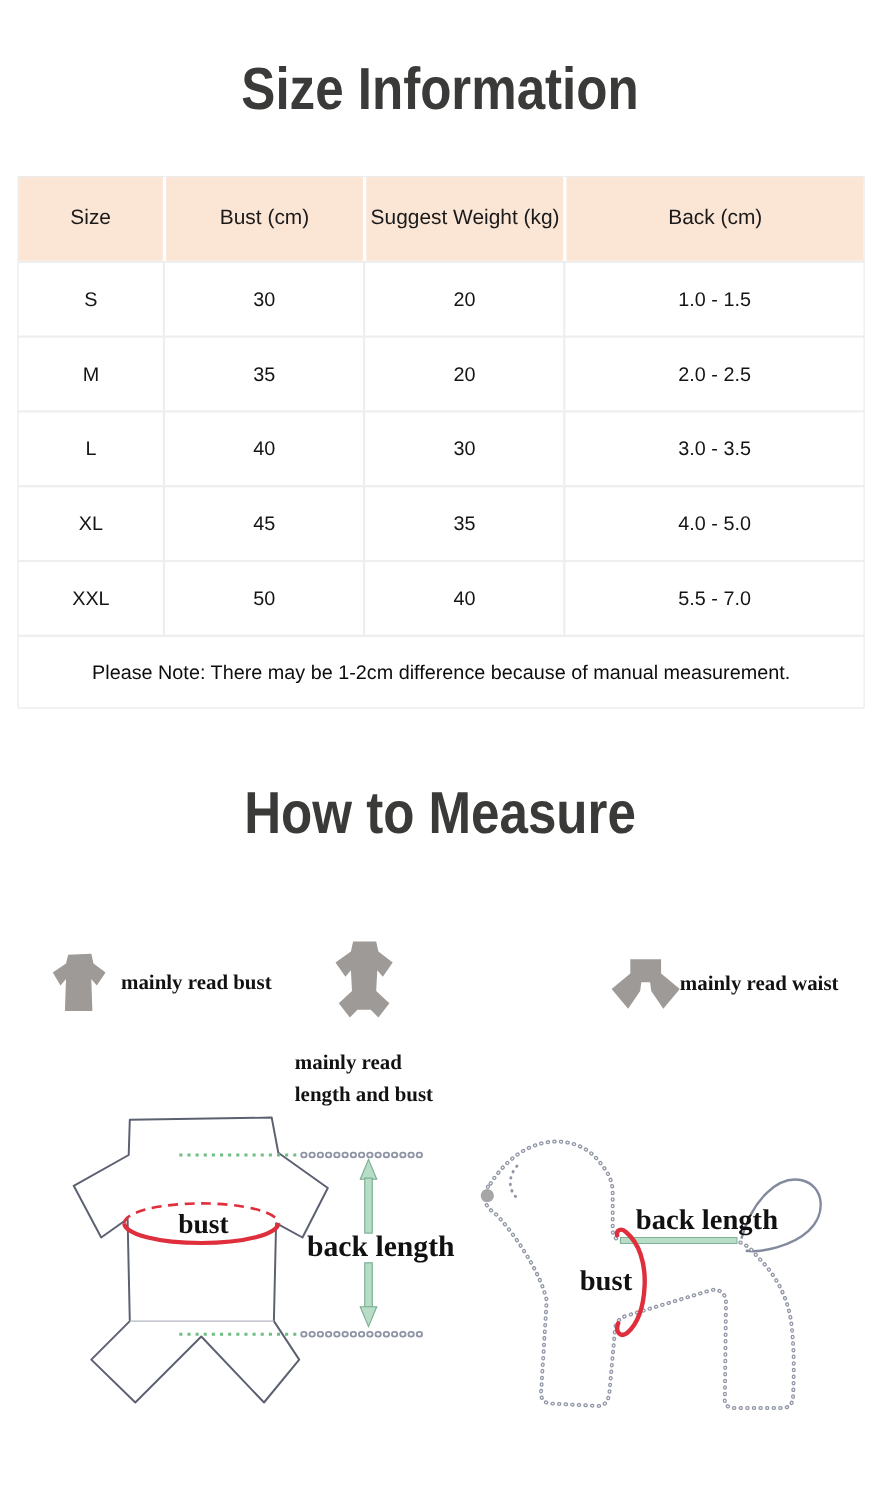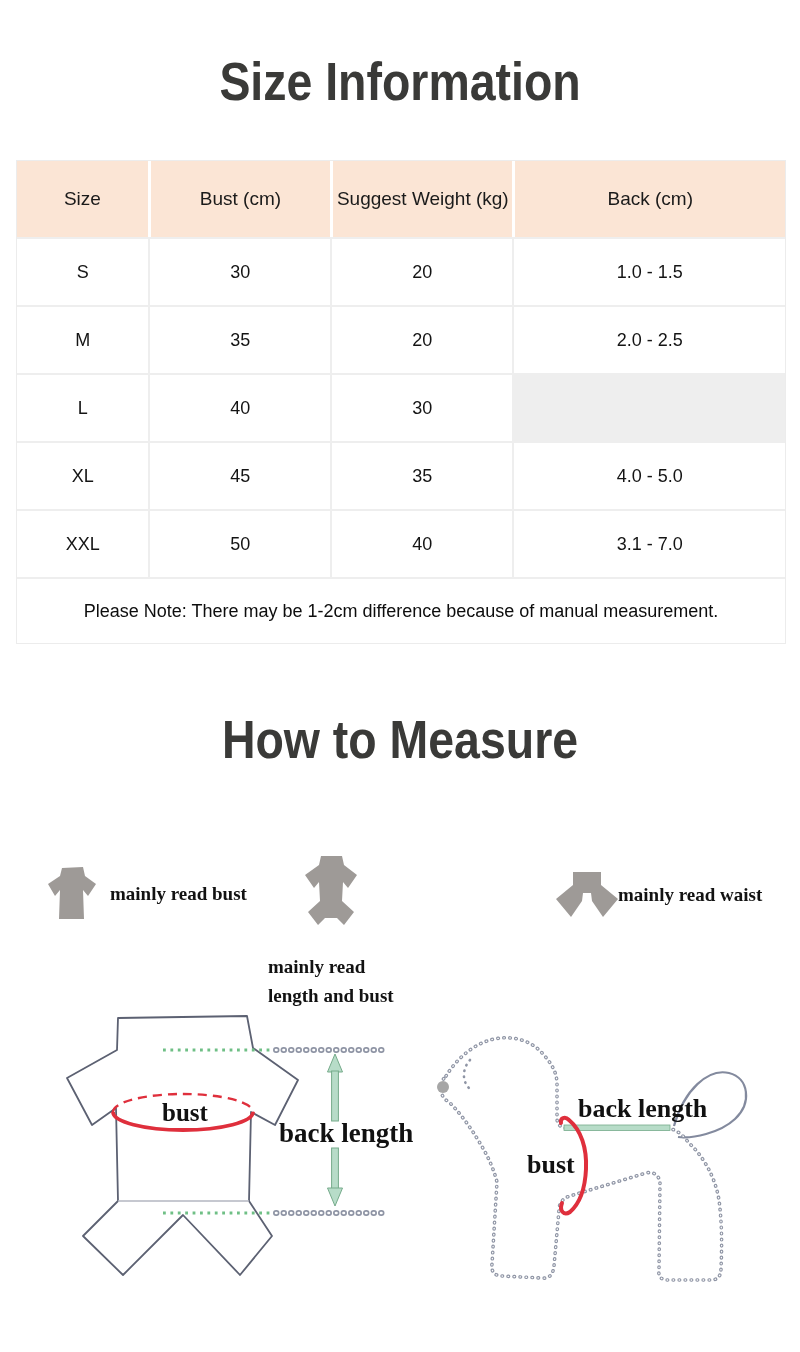--- a/index.html
+++ b/index.html
@@ -84,32 +84,33 @@
     <div class="trow">
       <div class="cell">M</div>
       <div class="cell">35</div>
       <div class="cell">20</div>
       <div class="cell">2.0 - 2.5</div>
     </div>
     <div class="trow">
       <div class="cell">L</div>
       <div class="cell">40</div>
       <div class="cell">30</div>
+      <div class="cell">3.0 - 3.5</div>
     </div>
     <div class="trow">
       <div class="cell">XL</div>
       <div class="cell">45</div>
       <div class="cell">35</div>
       <div class="cell">4.0 - 5.0</div>
     </div>
     <div class="trow">
       <div class="cell">XXL</div>
       <div class="cell">50</div>
       <div class="cell">40</div>
-      <div class="cell">3.1 - 7.0</div>
+      <div class="cell">5.5 - 7.0</div>
     </div>
     <div class="note-row">Please Note: There may be 1-2cm difference because of manual measurement.</div>
   </div>
 
   <h2 class="big-title title-measure">How to Measure</h2>
 
   <div class="legend-item li-1">
     <svg class="glyph" width="48" height="54" viewBox="0 0 48 54">
       <path d="M14 2 L35 1 L37 10 L48 18 L40 30 L35 24 L36 53 L11 53 L12 24 L7 30 L0 18 L12 10 Z" fill="var(--icon-gray)"></path>
     </svg>

